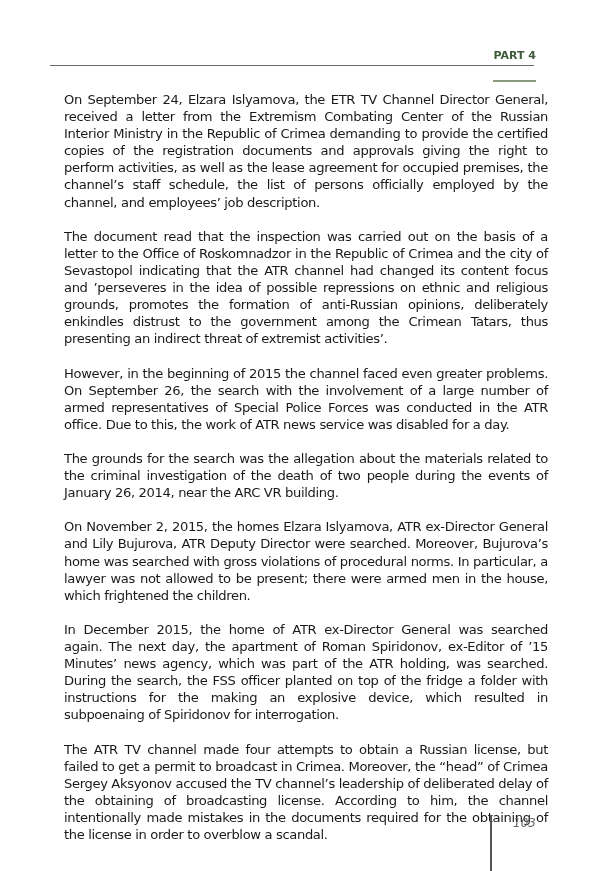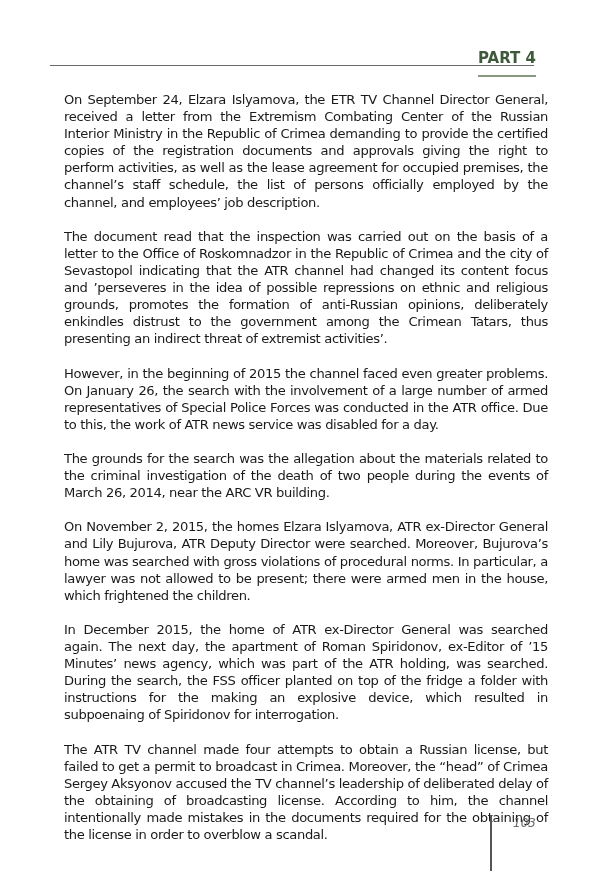--- a/index.html
+++ b/index.html
@@ -12,22 +12,22 @@
       position: absolute; left: 50px; top: 48px; width: 500px; height: 18px;
     }
     .header-title {
       position: absolute; right: 68px; top: 2px;
       font-size: 10.2px; letter-spacing: -0.1px; color: #3a3a3a;
       font-family: "DejaVu Sans", sans-serif;
       white-space: nowrap;
     }
     .header-part {
       position: absolute; right: 14px; top: 1px;
-      font-size: 15px; font-weight: bold; color: #3f5a3a;
-      white-space: nowrap; padding-bottom: 8px;
+      font-size: 11px; font-weight: bold; color: #3f5a3a;
+      white-space: nowrap; padding-bottom: 18px;
       border-bottom: 2px solid #8a9a80;
     }
     .header-rule {
       position: absolute; left: 0; top: 17px; width: 484px; height: 1px;
       background: #6a6a6a;
     }
     .content {
       position: absolute; left: 64px; top: 91px; width: 484px;
     }
     .para {
@@ -49,21 +49,21 @@
 <body>
 
 <div class="header">
   <span class="header-part">PART 4</span>
   <div class="header-rule"></div>
 </div>
 
 <div class="content">
   <p class="para">On September 24, Elzara Islyamova, the ETR TV Channel Director General, received a letter from the Extremism Combating Center of the Russian Interior Ministry in the Republic of Crimea demanding to provide the certified copies of the registration documents and approvals giving the right to perform activities, as well as the lease agreement for occupied premises, the channel’s staff schedule, the list of persons officially employed by the channel, and employees’ job description.</p>
   <p class="para">The document read that the inspection was carried out on the basis of a letter to the Office of Roskomnadzor in the Republic of Crimea and the city of Sevastopol indicating that the ATR channel had changed its content focus and ’perseveres in the idea of possible repressions on ethnic and religious grounds, promotes the formation of anti-Russian opinions, deliberately enkindles distrust to the govern­ment among the Crimean Tatars, thus presenting an indirect threat of extremist activities’.</p>
-  <p class="para">However, in the beginning of 2015 the channel faced even greater problems. On January 26, the search with the involvement of a large number of armed represent­atives of Special Police Forces was conducted in the ATR office. Due to this, the work of ATR news service was disabled for a day.</p>
-  <p class="para">The grounds for the search was the allegation about the materials related to the criminal investigation of the death of two people during the events of March 26, 2014, near the ARC VR building.</p>
+  <p class="para">However, in the beginning of 2015 the channel faced even greater problems. On September 26, the search with the involvement of a large number of armed represent­atives of Special Police Forces was conducted in the ATR office. Due to this, the work of ATR news service was disabled for a day.</p>
+  <p class="para">The grounds for the search was the allegation about the materials related to the criminal investigation of the death of two people during the events of January 26, 2014, near the ARC VR building.</p>
   <p class="para">On November 2, 2015, the homes Elzara Islyamova, ATR ex-Director General and Lily Bujurova, ATR Deputy Director were searched. Moreover, Bujurova’s home was searched with gross violations of procedural norms. In particular, a lawyer was not allowed to be present; there were armed men in the house, which frightened the children.</p>
   <p class="para">In December 2015, the home of ATR ex-Director General was searched again. The next day, the apartment of Roman Spiridonov, ex-Editor of ’15 Minutes’ news agency, which was part of the ATR holding, was searched. During the search, the FSS officer planted on top of the fridge a folder with instructions for the making an explosive device, which resulted in subpoenaing of Spiridonov for interrogation.</p>
   <p class="para">The ATR TV channel made four attempts to obtain a Russian license, but failed to get a permit to broadcast in Crimea. Moreover, the “head” of Crimea Sergey Ak­syonov accused the TV channel’s leadership of deliberated delay of the obtaining of broadcasting license. According to him, the channel intentionally made mis­takes in the documents required for the obtaining of the license in order to over­blow a scandal.</p>
 </div>
 
 <div class="page-rule"></div>
 <div class="page-number">103</div>
 
 </body></html>

